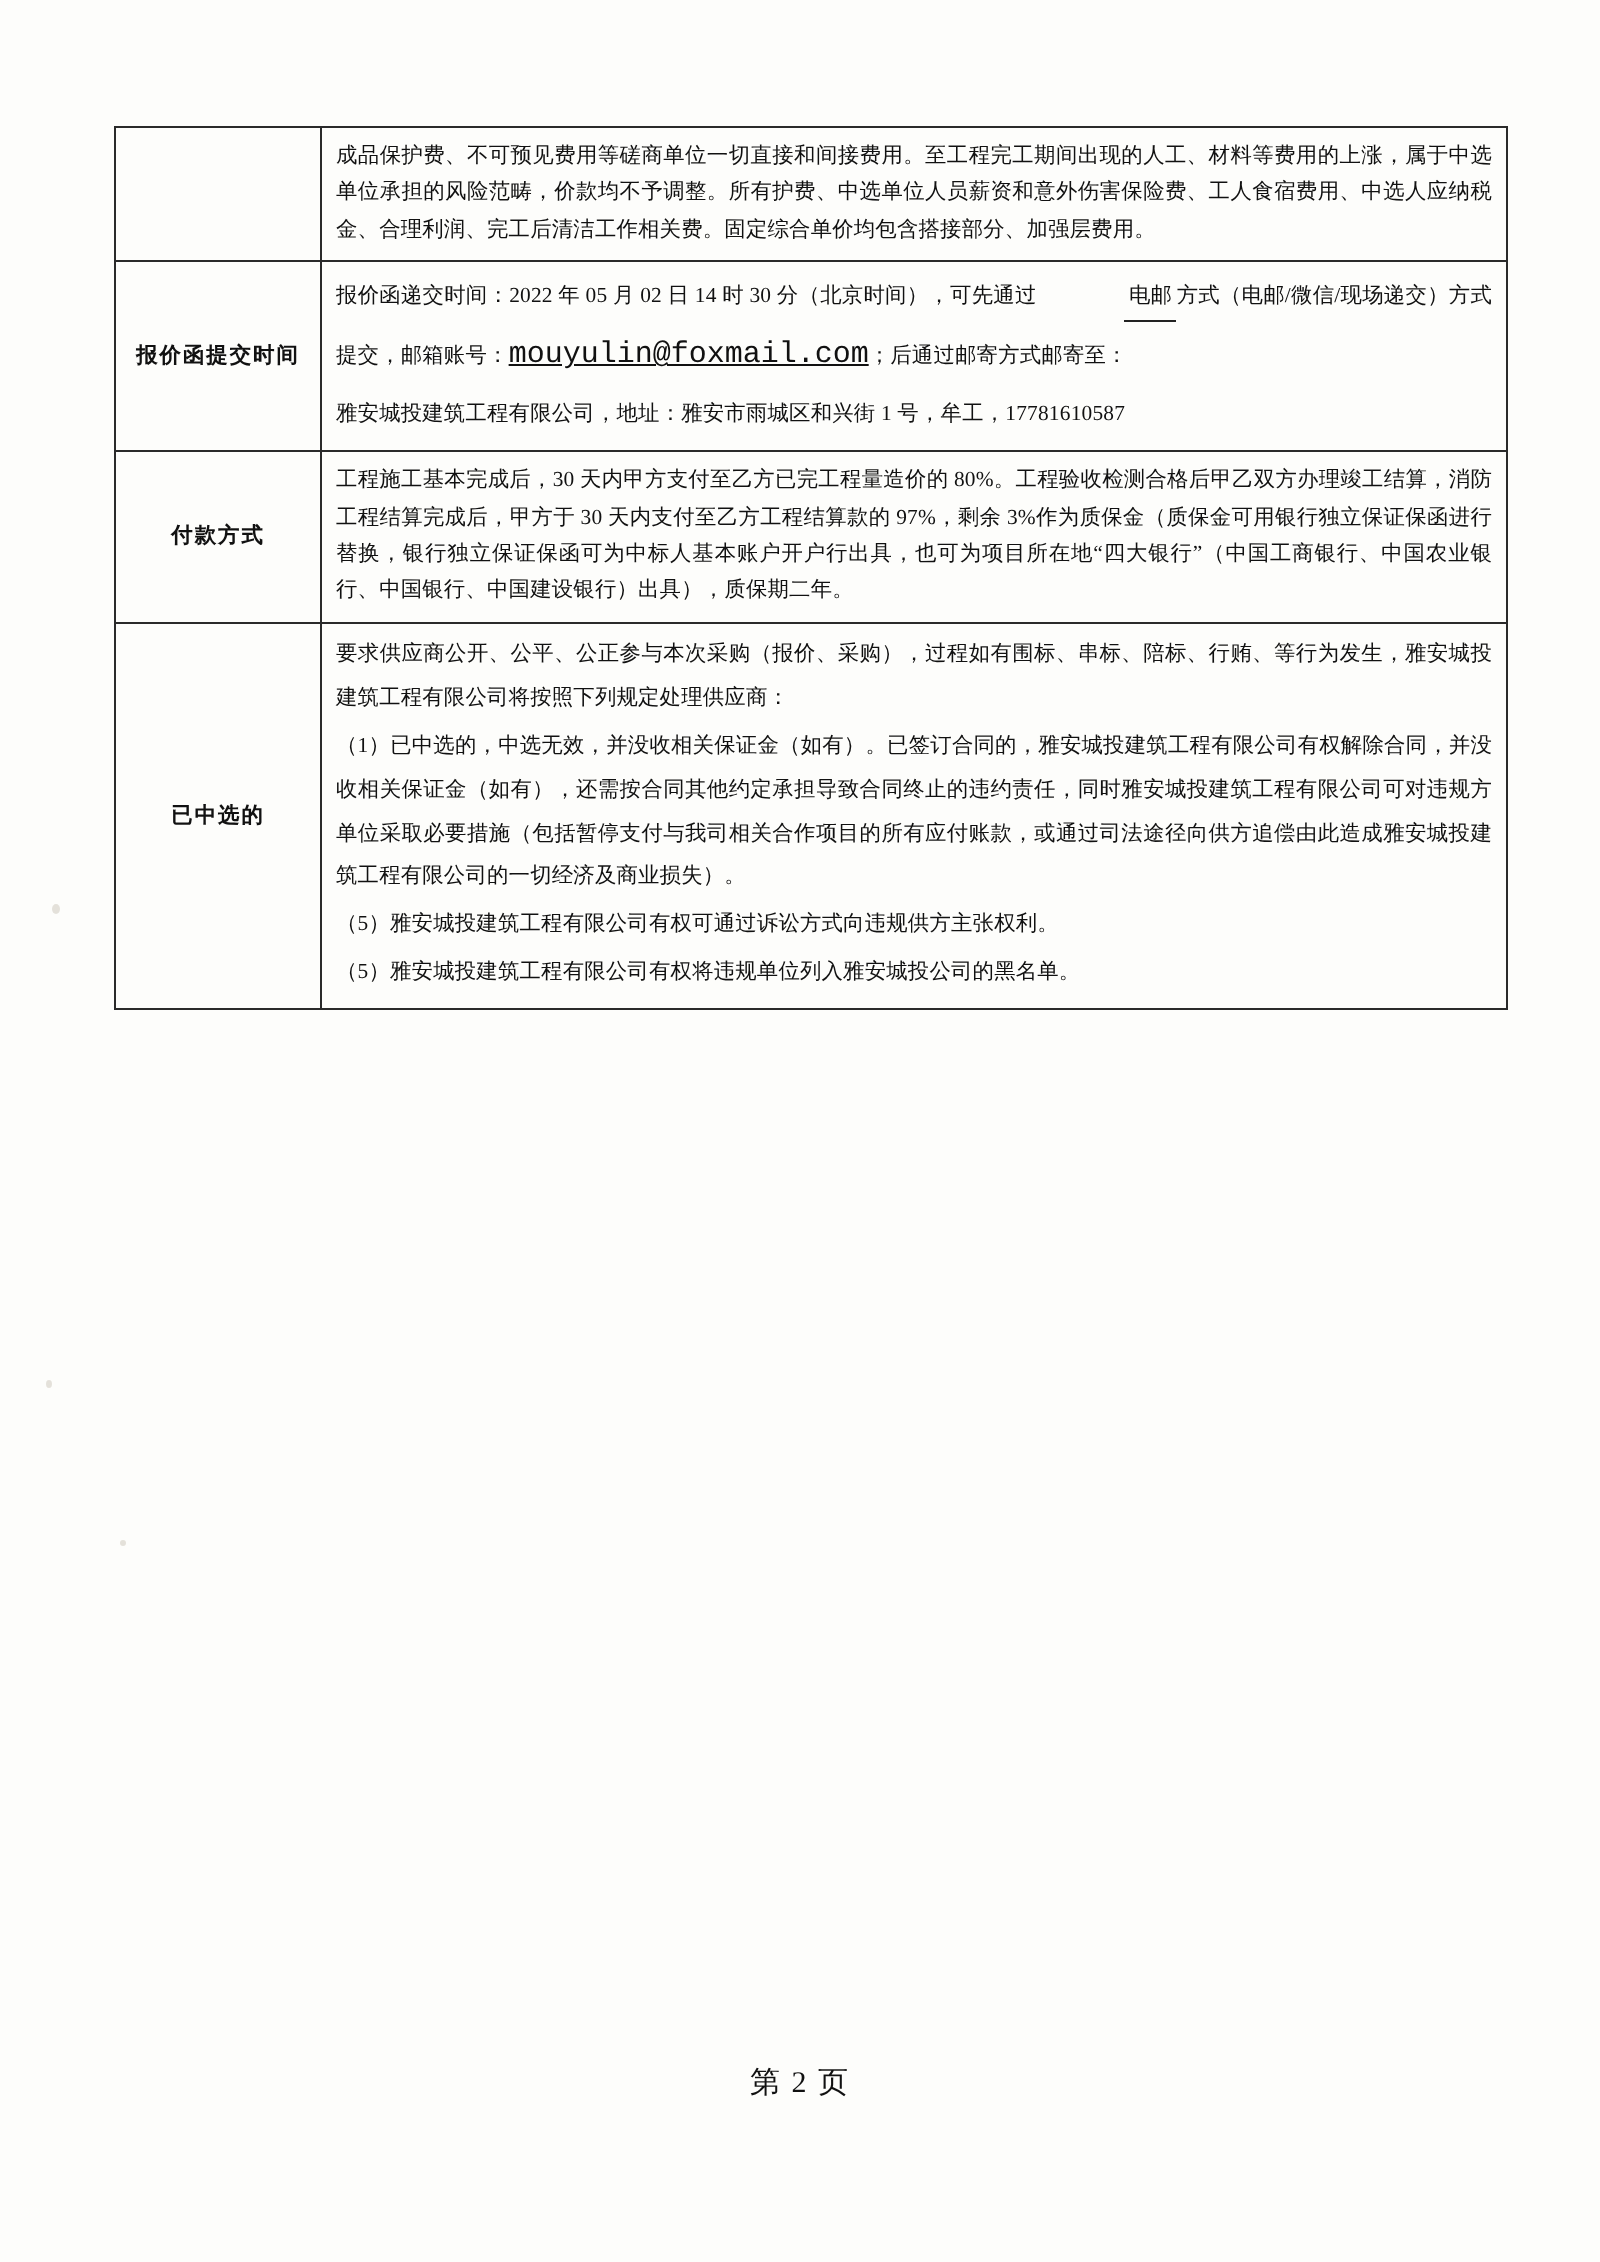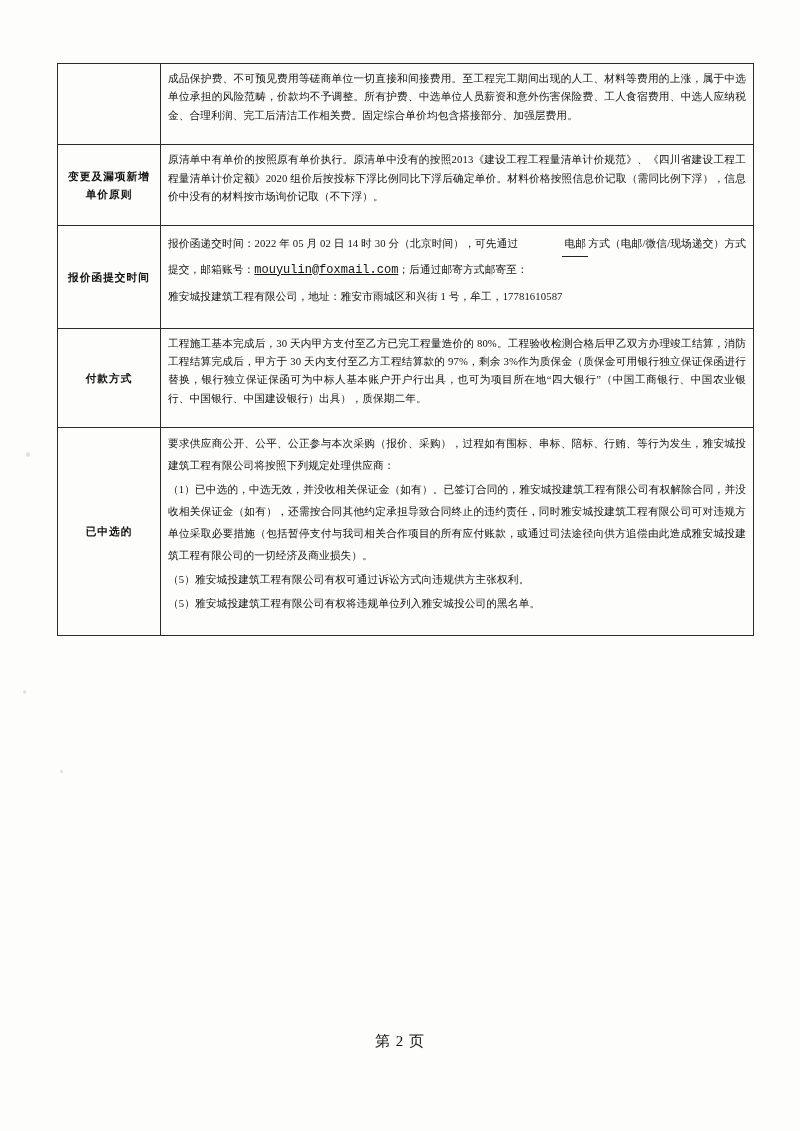--- a/index.html
+++ b/index.html
@@ -26,21 +26,21 @@
     position: absolute;
     left: 57px;
     top: 63px;
     width: 686px;
     border-collapse: collapse;
     table-layout: fixed;
   }
   .doc-table td {
     border: 1px solid #2a2a2a;
     vertical-align: top;
-    padding: 5px 7px 20px 7px;
+    padding: 5px 7px 6px 7px;
     font-size: 10.7px;
     line-height: 1.72;
     letter-spacing: 0.1px;
   }
   td.label {
     width: 96px;
     text-align: center;
     vertical-align: middle;
     font-weight: 600;
     letter-spacing: 1px;
@@ -49,21 +49,21 @@
   td.label .lab-line { display: block; }
   td.body { width: 578px; }
   .p { margin: 0; text-align: justify; text-justify: inter-ideograph; }
   .p + .p { margin-top: 2px; }
   .loose { line-height: 2.05; }
   .looser { line-height: 2.25; }
   .u { }
   .mono-u {
     font-family: "Liberation Mono", "DejaVu Sans Mono", monospace;
     text-decoration: underline;
-    font-size: 12px;
+    font-size: 15px;
     letter-spacing: 0px;
   }
   .blank-u {
     display: inline-block;
     min-width: 26px;
     border-bottom: 1px solid #222;
     text-align: center;
     margin-left: 44px;
   }
   .footer {
@@ -94,29 +94,20 @@
 
   <table class="doc-table">
     <tbody>
       <tr>
         <td class="label"></td>
         <td class="body">
           <p class="p">成品保护费、不可预见费用等磋商单位一切直接和间接费用。至工程完工期间出现的人工、材料等费用的上涨，属于中选单位承担的风险范畴，价款均不予调整。所有护费、中选单位人员薪资和意外伤害保险费、工人食宿费用、中选人应纳税金、合理利润、完工后清洁工作相关费。固定综合单价均包含搭接部分、加强层费用。</p>
         </td>
       </tr>
 
-      <tr>
-        <td class="label">
-          <span class="lab-line">变更及漏项新增</span>
-          <span class="lab-line">单价原则</span>
-        </td>
-        <td class="body">
-          <p class="p">原清单中有单价的按照原有单价执行。原清单中没有的按照2013《建设工程工程量清单计价规范》、《四川省建设工程工程量清单计价定额》2020 组价后按投标下浮比例同比下浮后确定单价。材料价格按照信息价记取（需同比例下浮），信息价中没有的材料按市场询价记取（不下浮）。</p>
-        </td>
-      </tr>
 
       <tr>
         <td class="label">
           <span class="lab-line">报价函提交时间</span>
         </td>
         <td class="body looser">
           <p class="p looser">报价函递交时间：2022 年 05 月 02 日 14 时 30 分（北京时间），可先通过<span class="blank-u">电邮</span>方式（电邮/微信/现场递交）方式提交，邮箱账号：<span class="mono-u">mouyulin@foxmail.com</span>；<span class="u">后通过邮寄方式邮寄至：</span><br><span class="u">雅安城投建筑工程有限公司</span><span class="u">，地址：</span><span class="u">雅安市雨城区和兴街 1 号</span><span class="u">，</span><span class="u">牟工</span><span class="u">，</span><span class="u">17781610587</span></p>
         </td>
       </tr>
 

